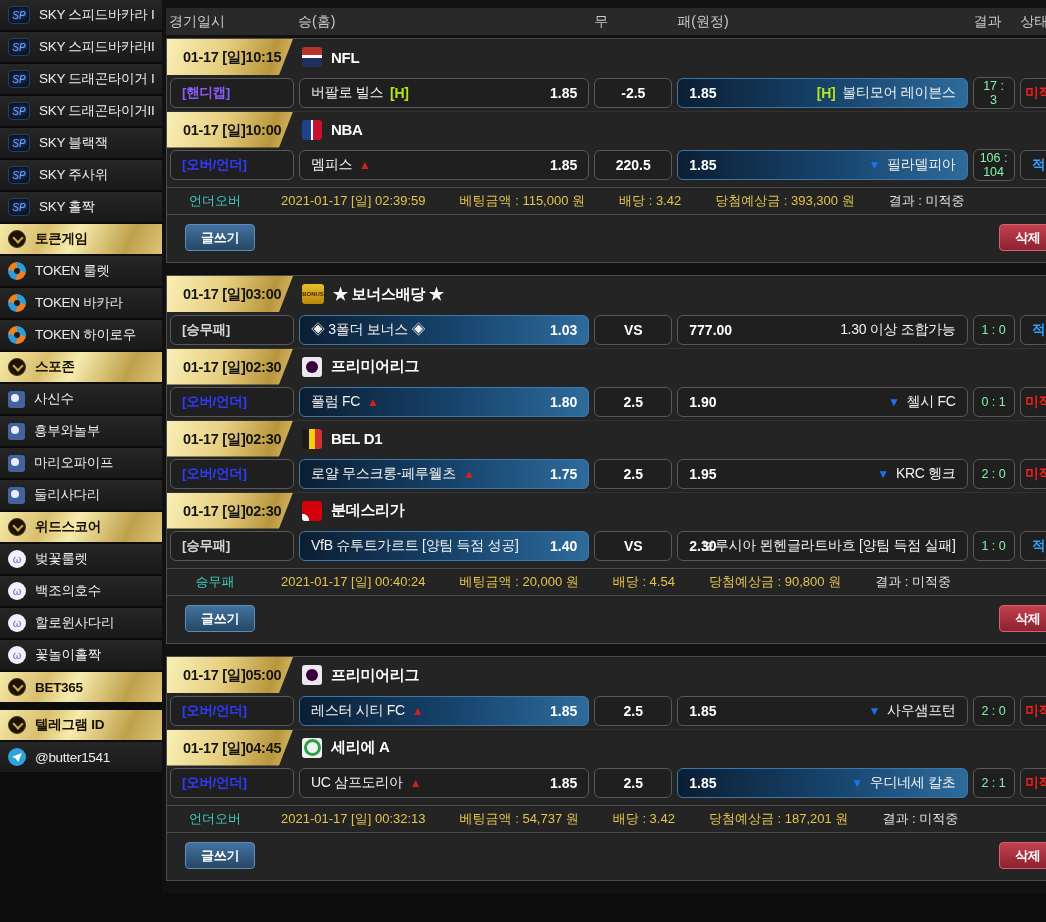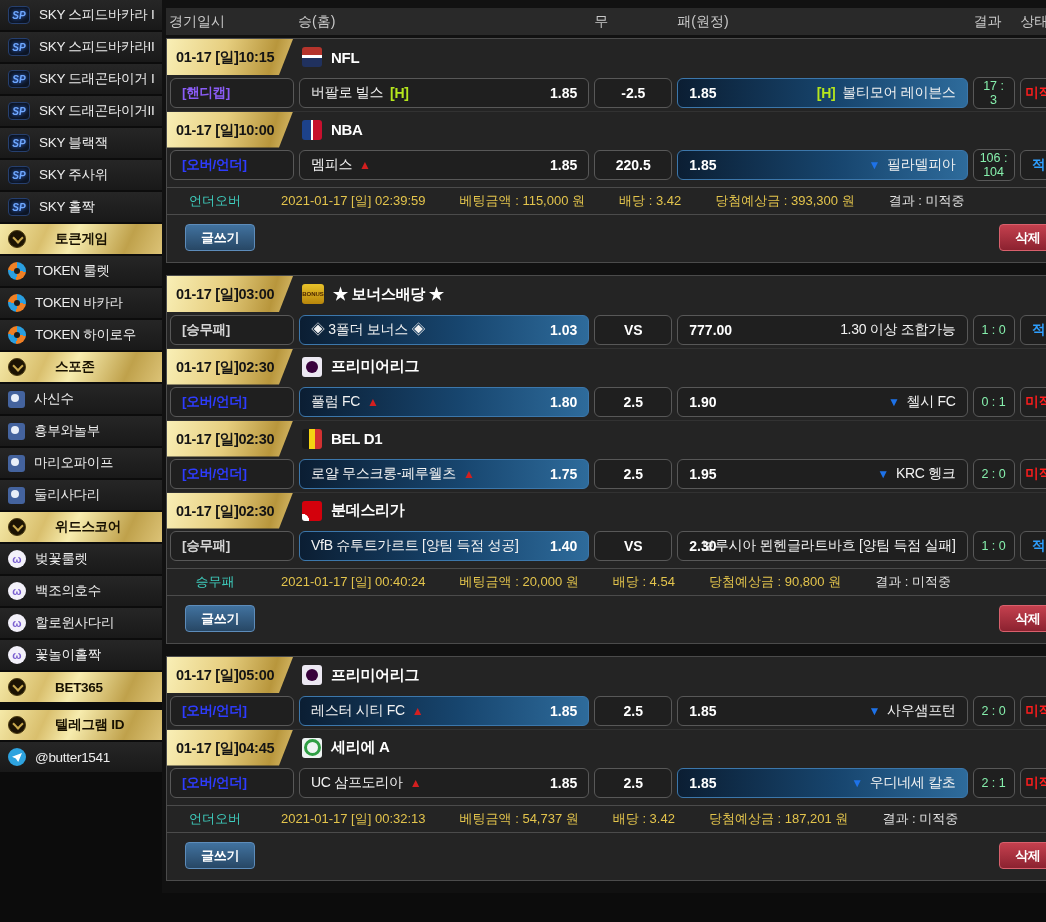--- a/index.html
+++ b/index.html
@@ -15,25 +15,25 @@
   .sidebar { width:162px; flex:none; background:#0c0c0c; }
   .sb-item {
     height:30px; margin-bottom:2px; display:flex; align-items:center;
     gap:9px; padding-left:8px; background:linear-gradient(#262626,#191919);
     cursor:pointer; white-space:nowrap;
   }
   .sb-item .sb-label { font-size:13.5px; color:#ededed; letter-spacing:-0.3px; }
   .sb-item.gold {
     background:linear-gradient(115deg,#f5e9a8 0%,#d9bf6d 28%,#f7ecae 46%,#bfa14b 78%,#dcc377 100%);
   }
-  .sb-item.gold .sb-label { color:#171000; font-weight:bold;margin-left:20px; }
+  .sb-item.gold .sb-label { color:#171000; font-weight:bold; }
   .sb-gap { height:6px; }
   .sb-icon {
     width:22px; height:18px; flex:none; display:flex; align-items:center;
-    justify-content:center; font-weight:bold; border-radius:4px; font-size:9px;
+    justify-content:center; font-weight:normal; border-radius:4px; font-size:9px;
   }
   .sp-icon { background:#0d1524; color:#6fa8ff; border:1px solid #27406e;
     font-style:italic; text-shadow:0 0 4px #3d7dff; font-size:10px; }
   .chevron-down-icon { width:18px; height:18px; border-radius:50%;
     background:#1c1303; position:relative; border:1px solid #157; border-color:#4a3a10; }
   .chevron-down-icon::after { content:""; position:absolute; left:5px; top:3px;
     width:6px; height:6px; border-right:2.5px solid #caa94e; border-bottom:2.5px solid #caa94e;
     transform:rotate(45deg); }
   .token-icon { width:18px; height:18px; border-radius:50%; position:relative;
     background:conic-gradient(#2a9fe0 0 95deg,#f08025 95deg 185deg,#2a9fe0 185deg 275deg,#f08025 275deg); }
@@ -61,21 +61,21 @@
   .col-side { flex:1; }
   .col-center { width:78px; }
   .col-score { width:42px; }
   .col-status { width:52px; }
 
   .ticket { border:1px solid #4b4b4b; background:#242424; margin-bottom:12px; }
 
   .league-row { height:36px; display:flex; align-items:center; }
   .league-row.sep { border-top:1px solid #323232; }
   .date-badge {
-    width:126px; height:36px; line-height:36px; padding-left:9px; flex:none;
+    width:126px; height:36px; line-height:36px; padding-left:16px; flex:none;
     font-weight:bold; font-size:14.5px; color:#141414; letter-spacing:-0.3px;
     background:linear-gradient(105deg,#f9efb6 0%,#e6ce7f 45%,#b8963c 82%,#dcc071 100%);
     clip-path:polygon(0 0,100% 0,calc(100% - 14px) 100%,0 100%);
   }
   .league-cell { display:flex; align-items:center; gap:9px; margin-left:9px; }
   .league-name { font-weight:bold; font-size:15px; color:#fff; letter-spacing:-0.3px; }
 
   .league-icon { width:20px; height:20px; flex:none; display:inline-flex;
     align-items:center; justify-content:center; border-radius:3px; position:relative; }
   .nfl-league-icon { background:linear-gradient(180deg,#b5342c 0 40%,#ffffff 40% 55%,#20315e 55% 100%); }

